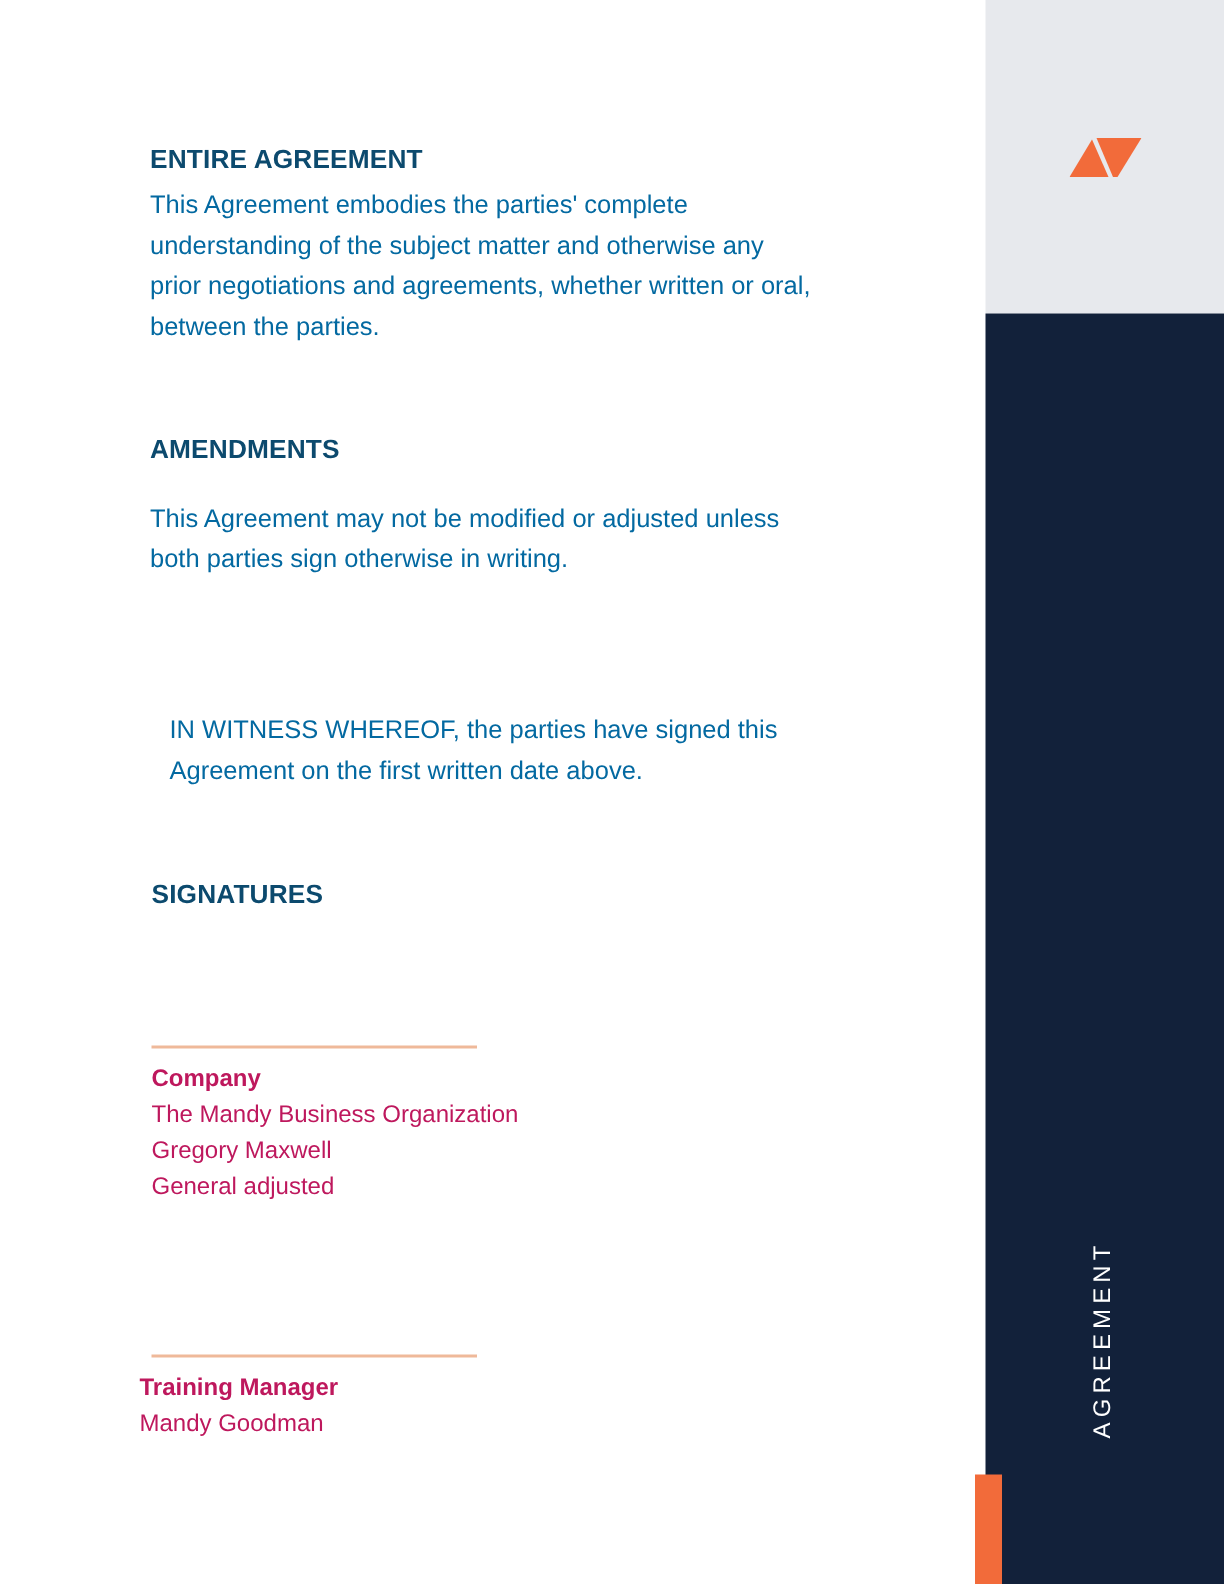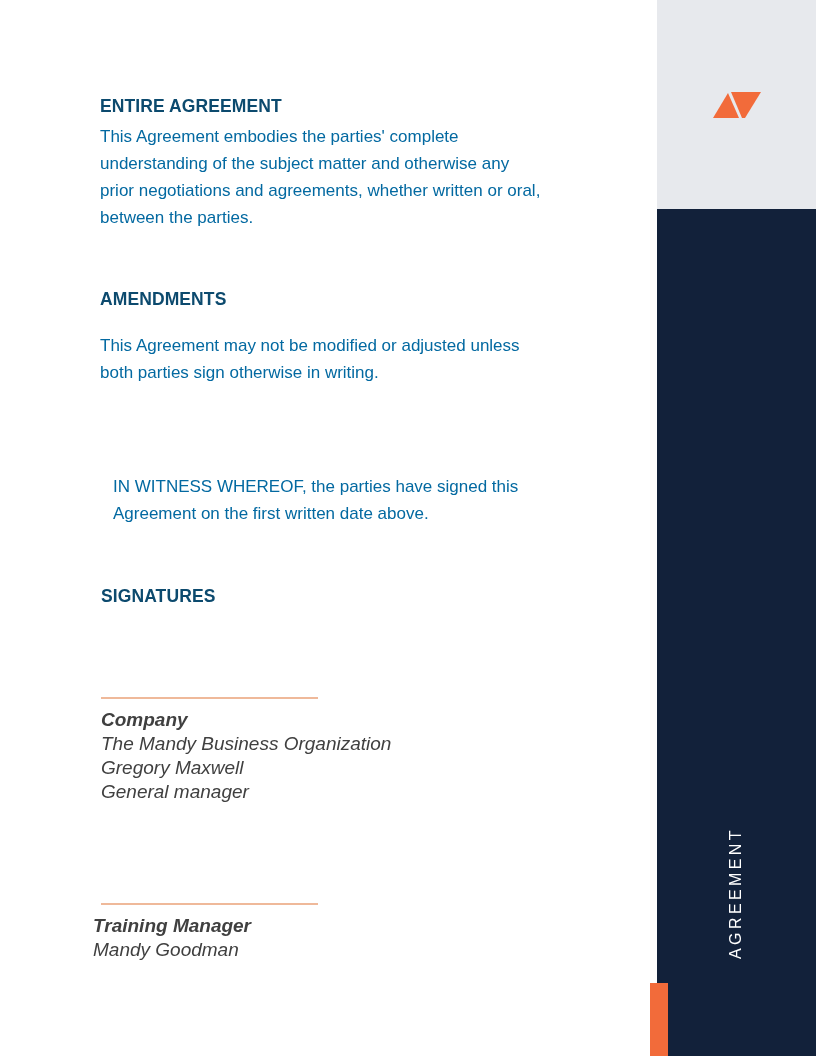--- a/index.html
+++ b/index.html
@@ -46,25 +46,24 @@
     .sig-line {
       position: absolute;
       left: 101px;
       width: 217px;
       height: 2px;
       background: #efb99a;
     }
     .sig-block {
       position: absolute;
       left: 101px;
-      font-size: 19px;
+      font-size: 16px;
       line-height: 24px;
-      color: #404040;
+      color: #be185d;
       margin: 0;
-      font-style: italic;
     }
     .sig-block .sig-title {
       font-weight: bold;
       display: block;
     }
     .sig-block .sig-line-text { display: block; }
 
     
     .sidebar-top {
       position: absolute;
@@ -133,21 +132,21 @@
     <span>Agreement on the first written date above.</span>
   </p>
 
   <h2 class="heading" style="top:585px; left:101px;">SIGNATURES</h2>
 
   <div class="sig-line" style="top:697px;"></div>
   <p class="sig-block" style="top:708px;">
     <span class="sig-title">Company</span>
     <span class="sig-line-text">The Mandy Business Organization</span>
     <span class="sig-line-text">Gregory Maxwell</span>
-    <span class="sig-line-text">General manager</span>
+    <span class="sig-line-text">General adjusted</span>
   </p>
 
   <div class="sig-line" style="top:903px;"></div>
   <p class="sig-block" style="top:914px; left:93px;">
     <span class="sig-title">Training Manager</span>
     <span class="sig-line-text">Mandy Goodman</span>
   </p>
 </div>
 
 <div class="sidebar-top"></div>

